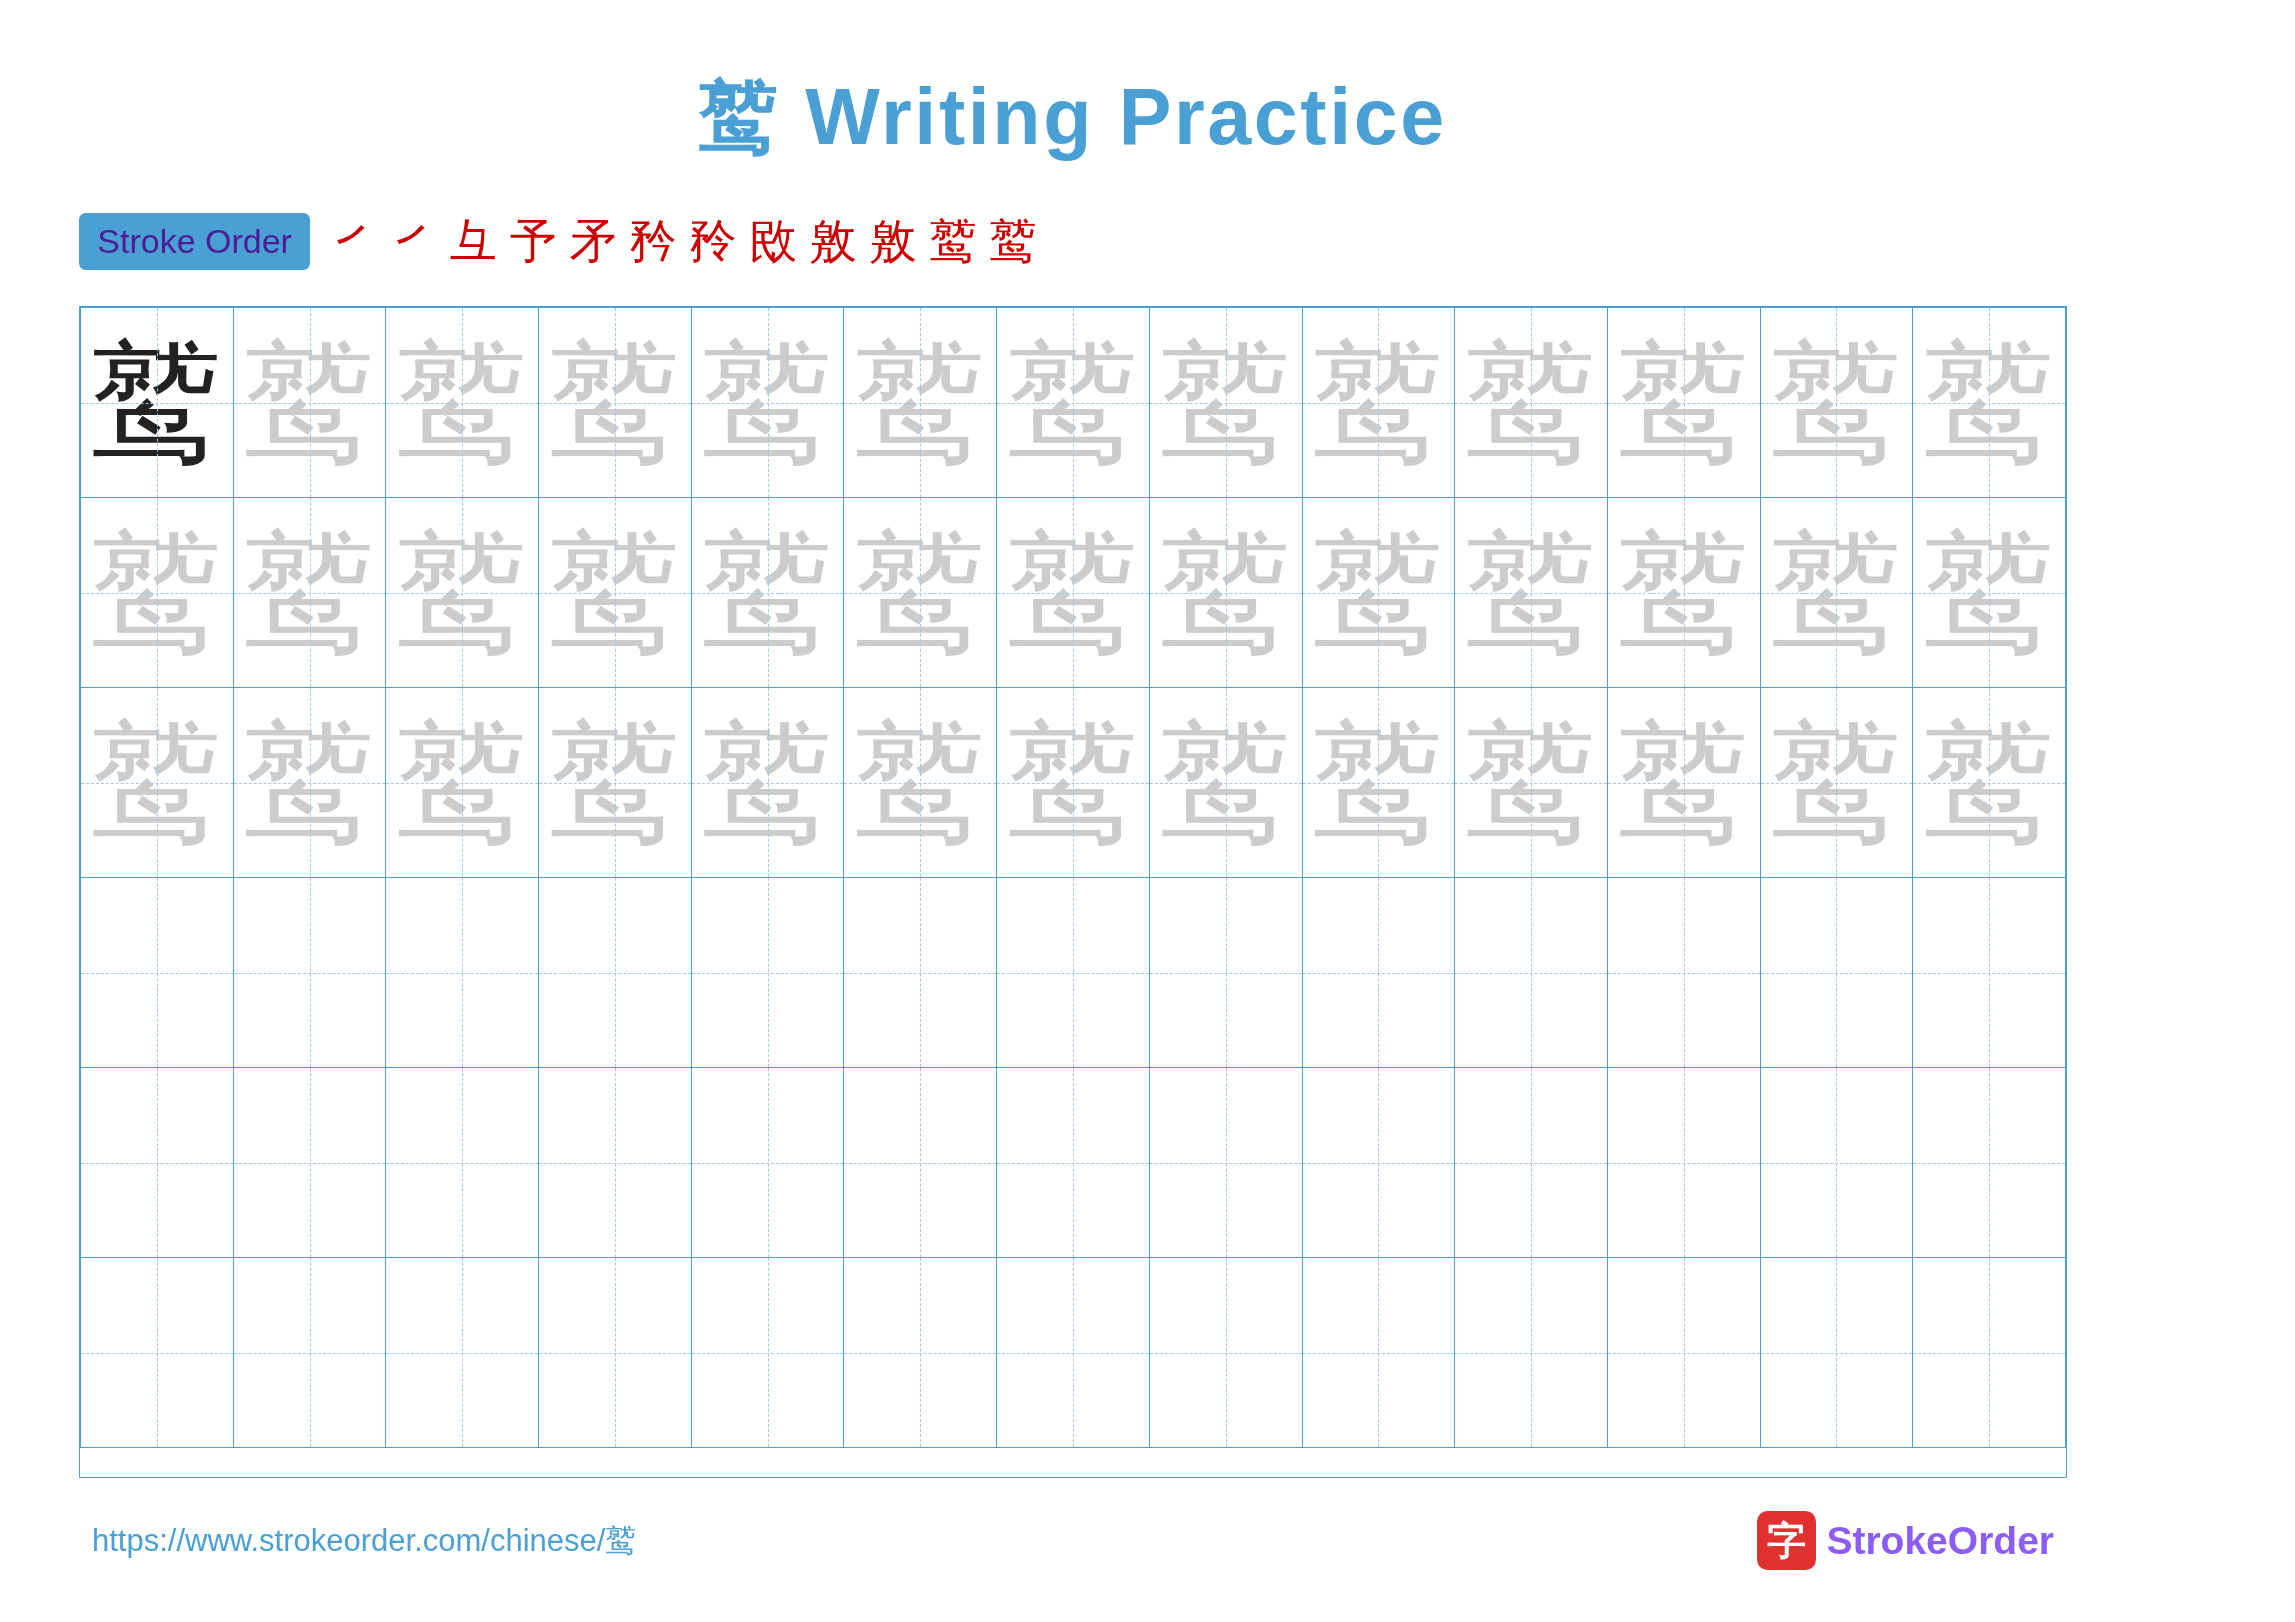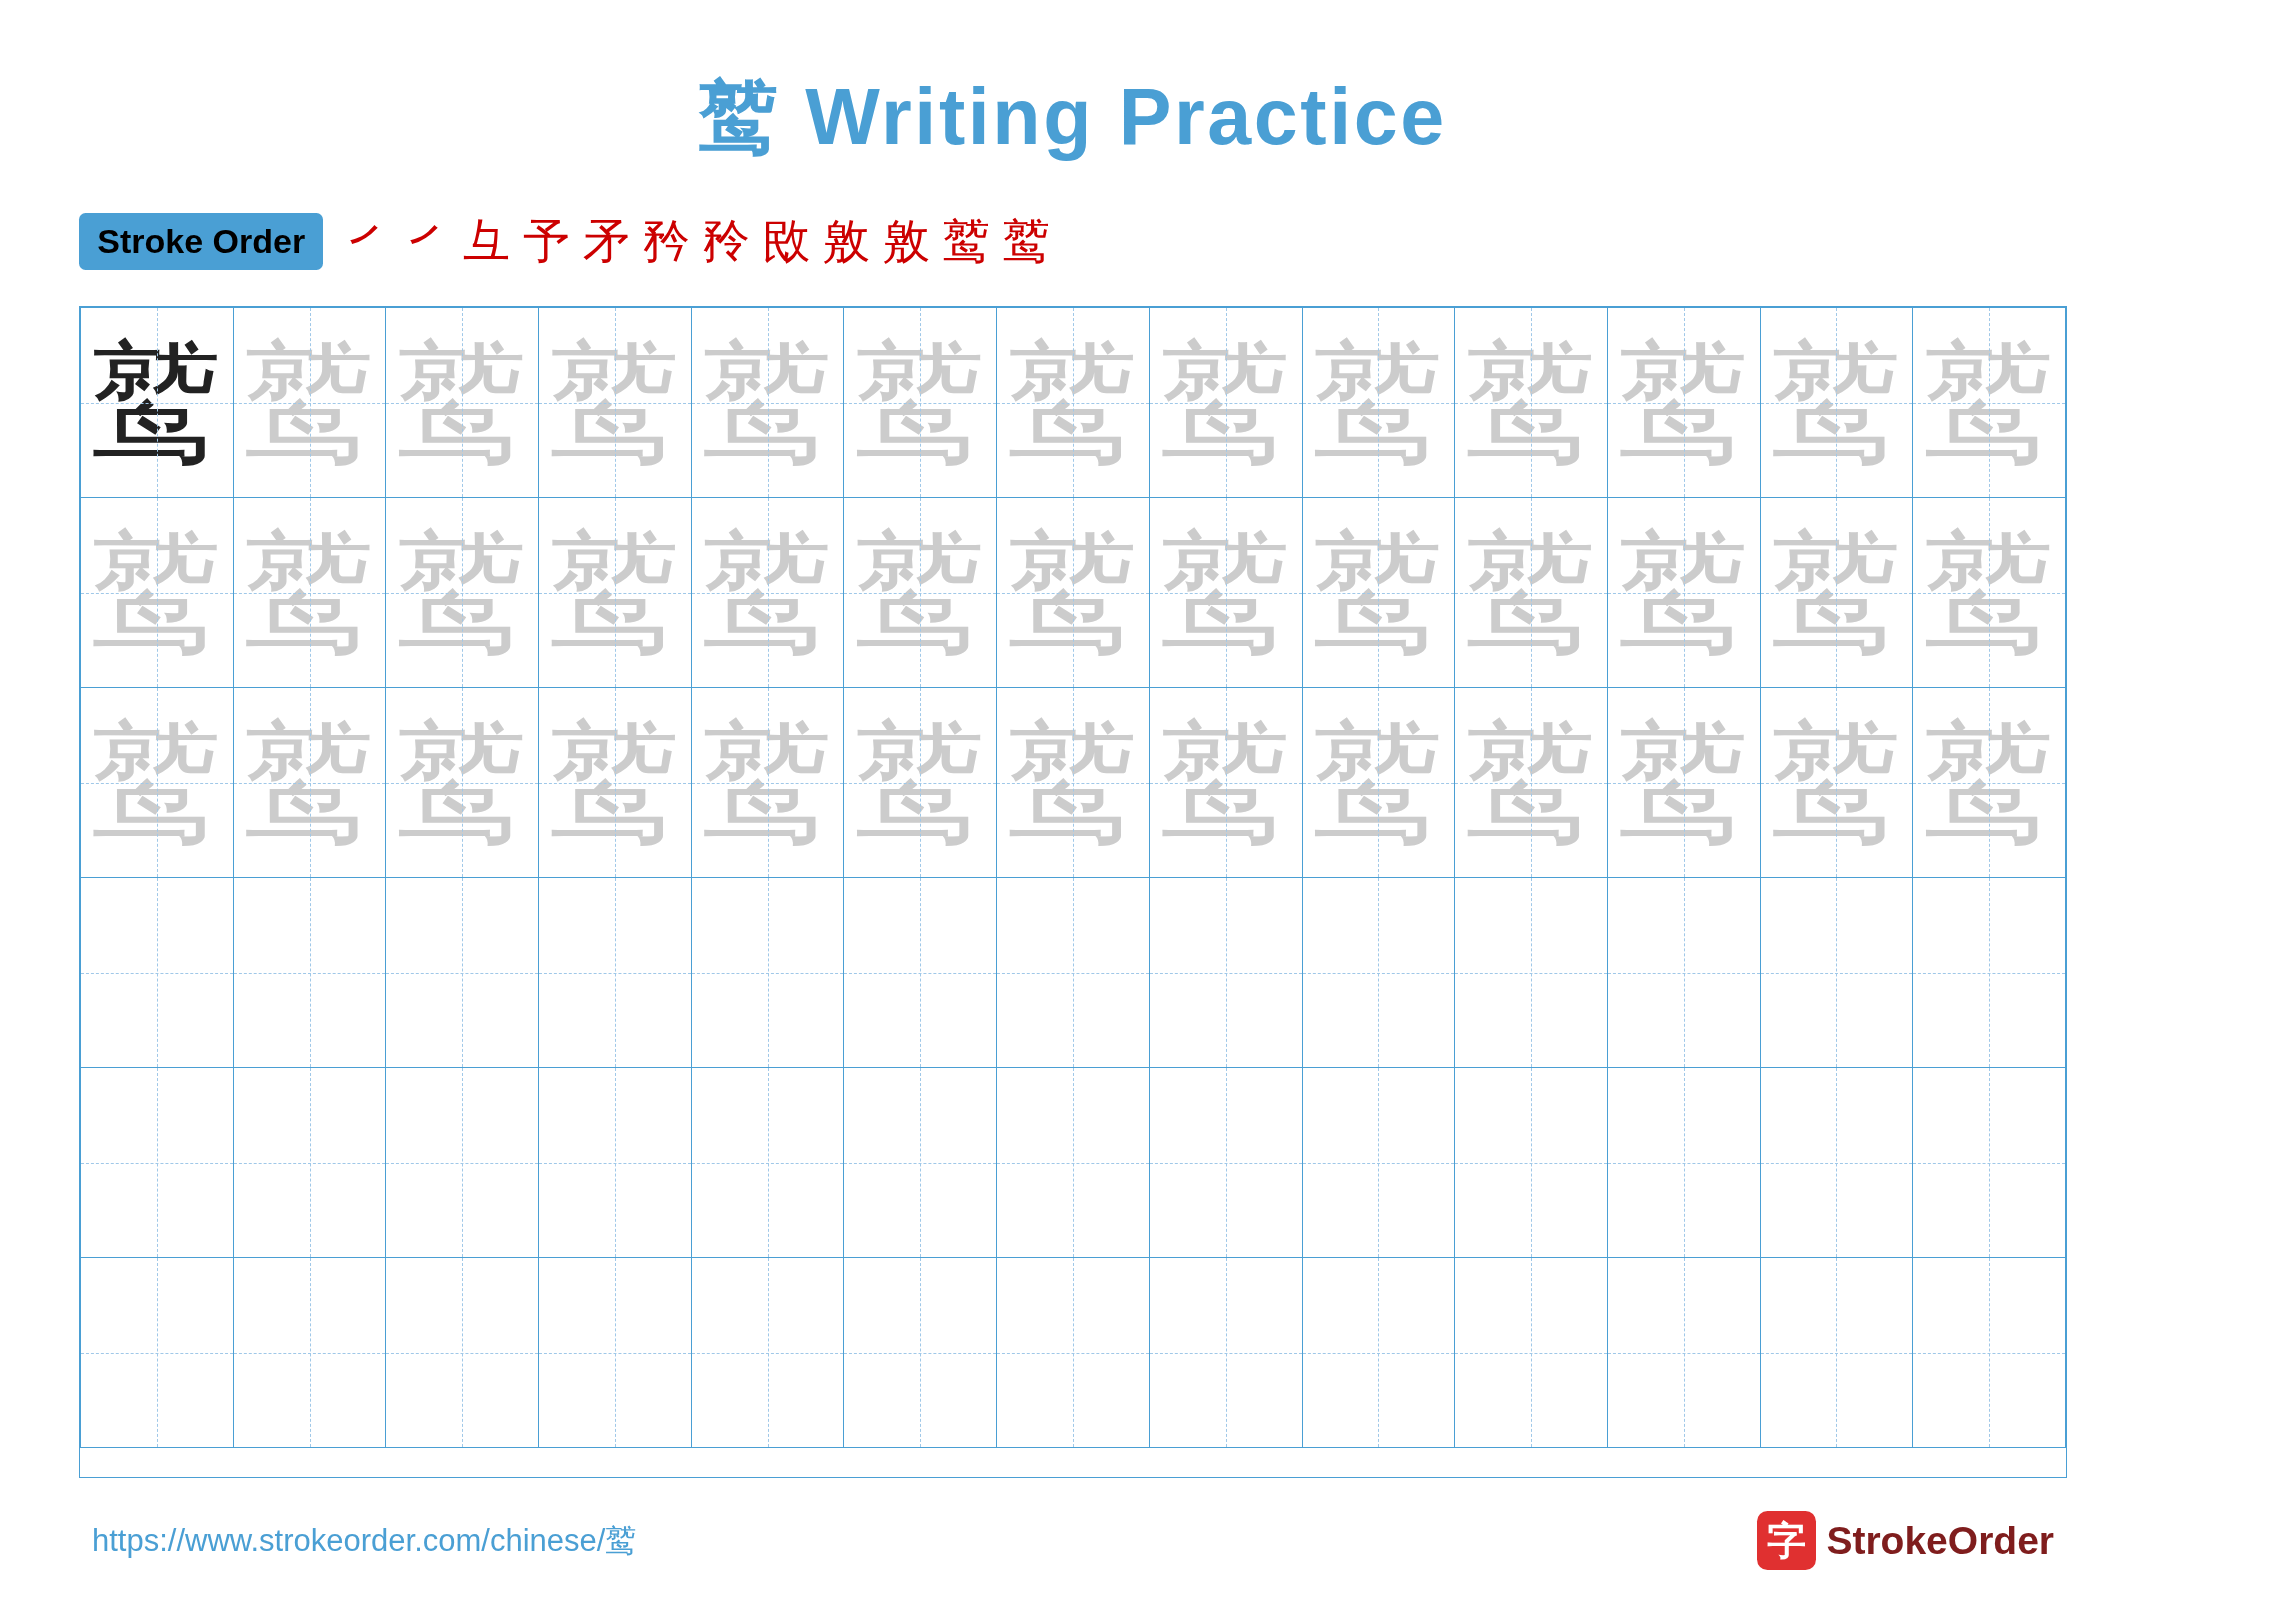--- a/index.html
+++ b/index.html
@@ -36,23 +36,23 @@
     .stroke-order-row {
       display: flex;
       align-items: center;
       width: 100%;
       margin-bottom: 33px;
       gap: 19.6px;
     }
 
     .stroke-order-badge {
       background: #4a9fd4;
-      color: #000000;
+      color: #4c1d95;
       font-size: 34px;
-      font-weight: bold;
+      font-weight: normal;
       padding: 9.2px 18.3px;
       border-radius: 6.5px;
       white-space: nowrap;
       flex-shrink: 0;
     }
 
     .stroke-steps {
       display: flex;
       align-items: center;
       gap: 13px;
@@ -157,21 +157,21 @@
       font-family: serif;
     }
 
     .footer-brand-text {
       font-size: 39px;
       font-weight: bold;
       color: #222;
     }
 
     .footer-brand-text span {
-      color: #7f1d1d;
+      color: #8b5cf6;
     }
   </style>
 </head>
 <body>
 
 <div class="page">
 
   <h1 class="title">
     <span>鹫</span><span> Writing Practice</span>
   </h1>

